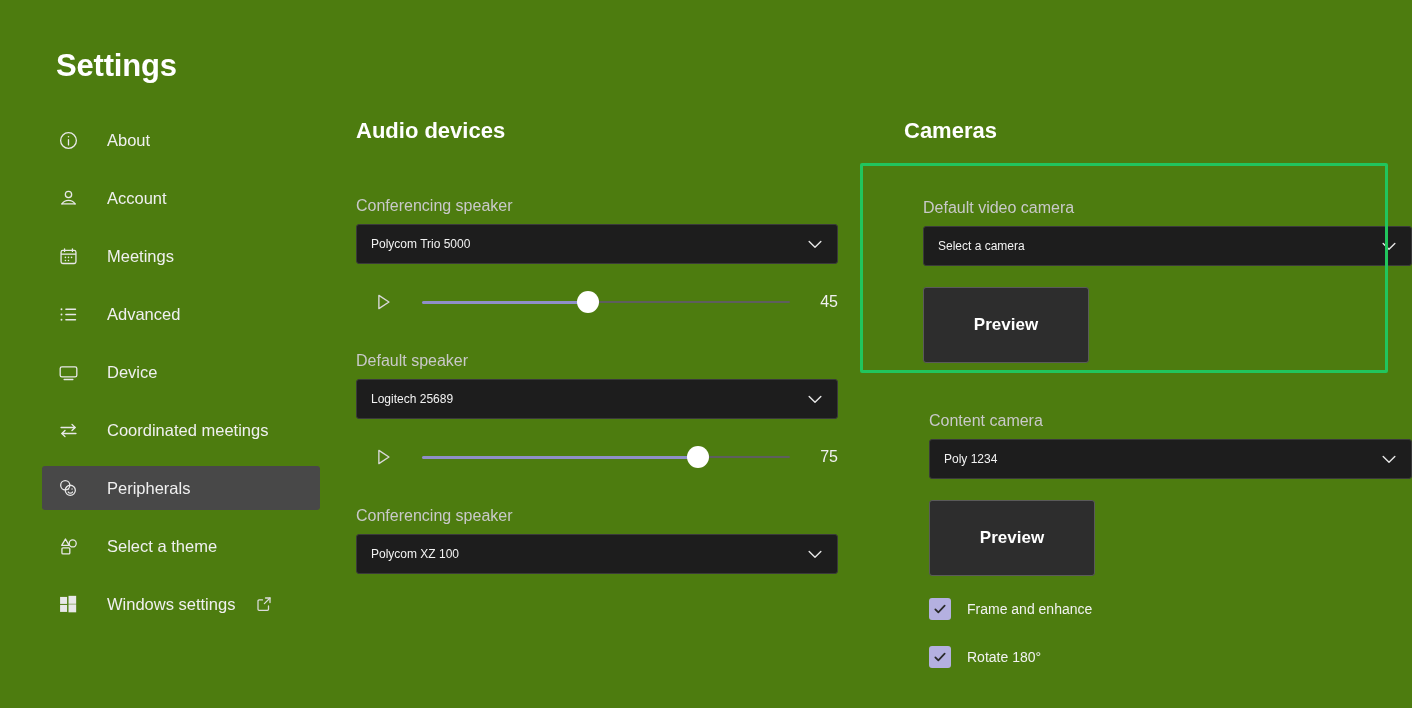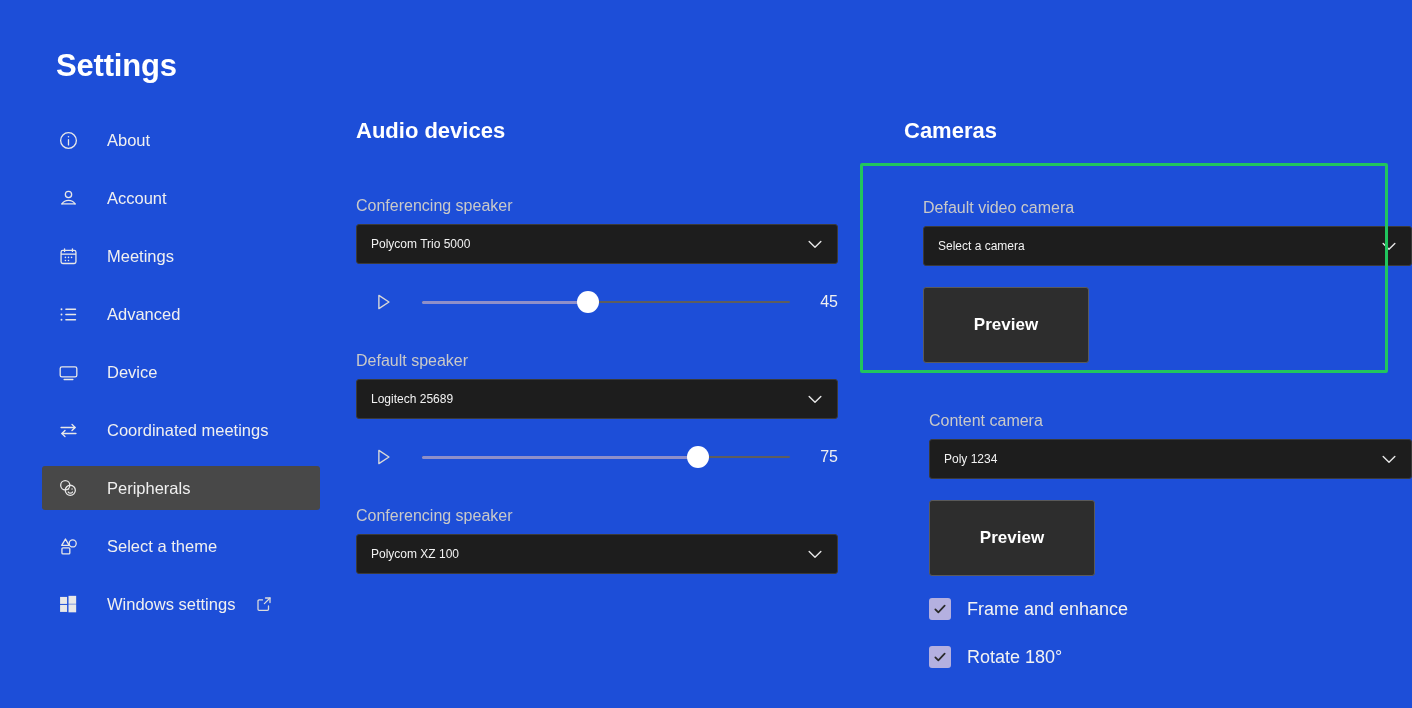--- a/index.html
+++ b/index.html
@@ -5,21 +5,21 @@
   * { box-sizing: border-box; margin: 0; padding: 0; }
   html, body {
     width: 1412px; height: 708px;
     background: #2b2b2b;
     font-family: "Liberation Sans", "DejaVu Sans", sans-serif;
     overflow: hidden;
   }
   .app {
     position: relative;
     width: 1412px; height: 708px;
-    background: #1d4ed8;
+    background: #4d7c0f;
   }
 
   
   .page-title {
     position: absolute;
     left: 56px; top: 48px;
     font-size: 31px;
     font-weight: bold;
     color: #ffffff;
     letter-spacing: -0.2px;
@@ -200,21 +200,21 @@
   .checkbox {
     width: 22px; height: 22px;
     flex: 0 0 22px;
     background: #b4b0e0;
     border-radius: 3px;
     display: flex; align-items: center; justify-content: center;
     color: #2a2a2a;
   }
   .check-label {
     margin-left: 16px;
-    font-size: 18px;
+    font-size: 14px;
     color: #f2f2f2;
   }
 </style>
 </head>
 <body>
 
 <div class="app">
 
   <div class="page-title">Settings</div>
 

